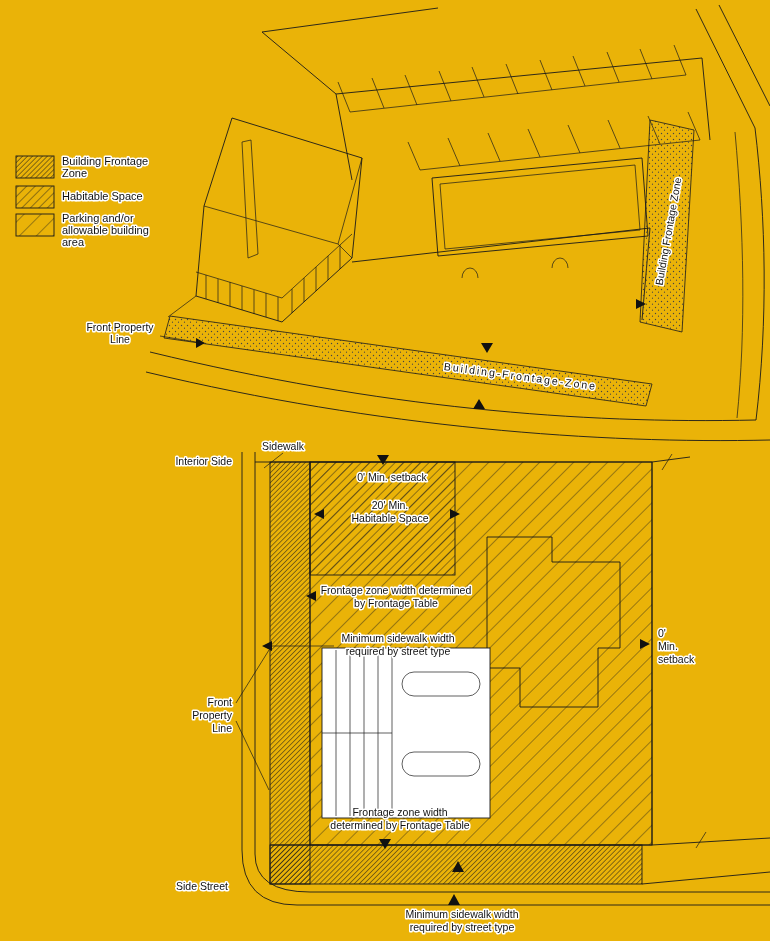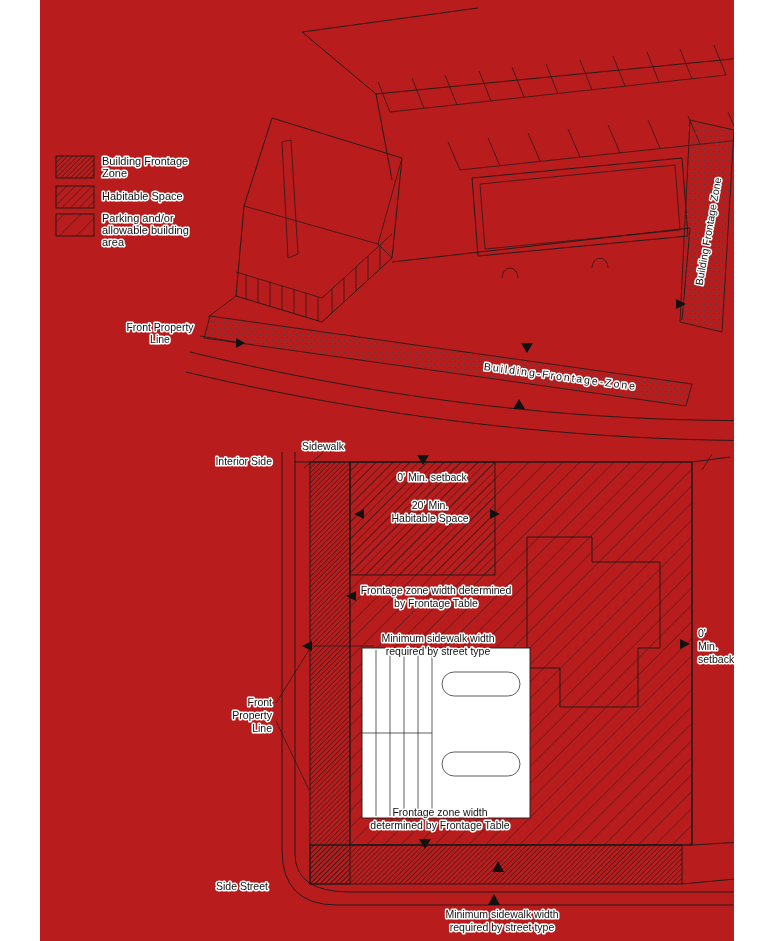--- a/index.html
+++ b/index.html
@@ -1,17 +1,17 @@
 <!DOCTYPE html>
 <html><head>
 <meta charset="utf-8">
 <style>
   html,body{margin:0;padding:0;background:#fff;}
-  .canvas{position:relative;width:694px;height:941px;background:#b91c1c;overflow:hidden;
-          font-family:"Liberation Sans",sans-serif;margin-left:40px;}
+  .canvas{position:relative;width:770px;height:941px;background:#eab308;overflow:hidden;
+          font-family:"Liberation Sans",sans-serif;}
   svg{position:absolute;left:0;top:0;}
   svg text{font-family:"Liberation Sans",sans-serif;font-size:10.5px;fill:#111;
            paint-order:stroke;stroke:#ffffff;stroke-width:3px;stroke-linejoin:round;}
   svg text.legend{font-size:11px;}
   svg text.sp{letter-spacing:2px;}
   .ln{stroke:#1a1a1a;stroke-width:0.9;fill:none;}
   .thin{stroke:#1a1a1a;stroke-width:0.7;fill:none;}
   .tri{fill:#111;stroke:none;}
 </style>
 </head>

